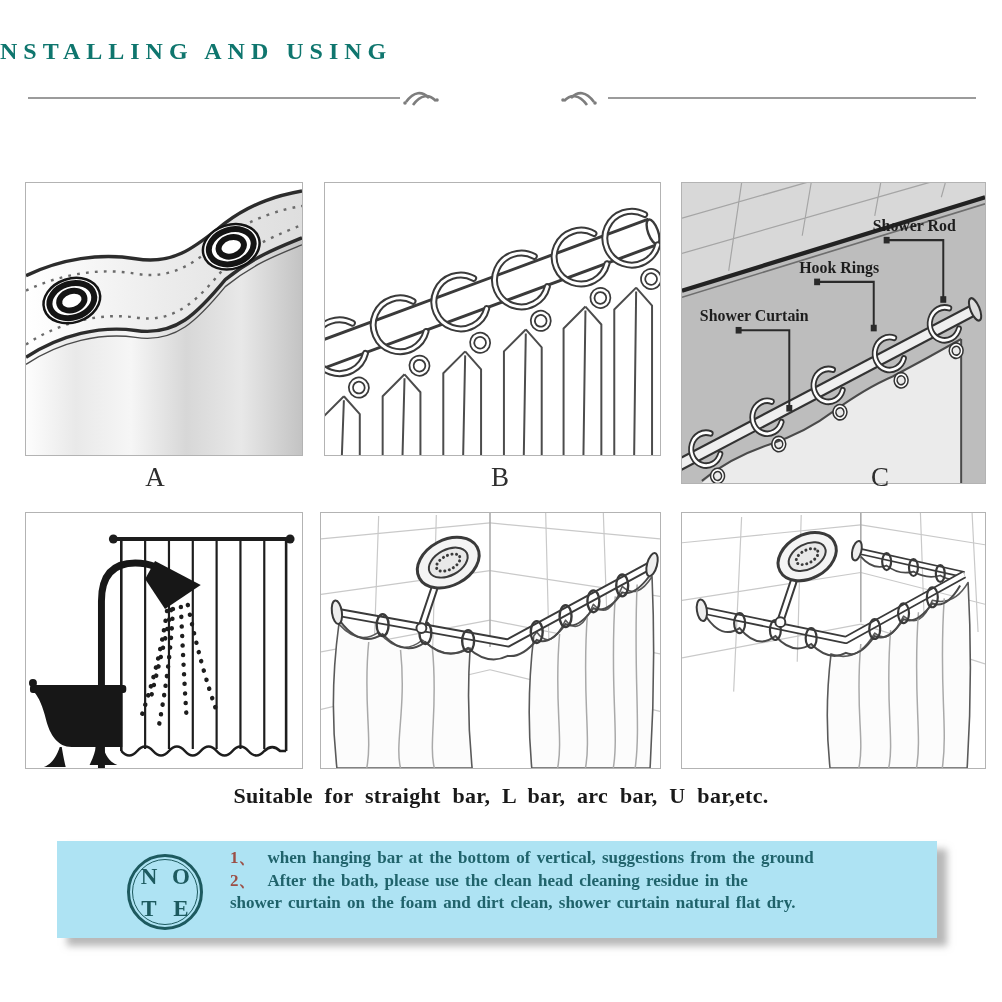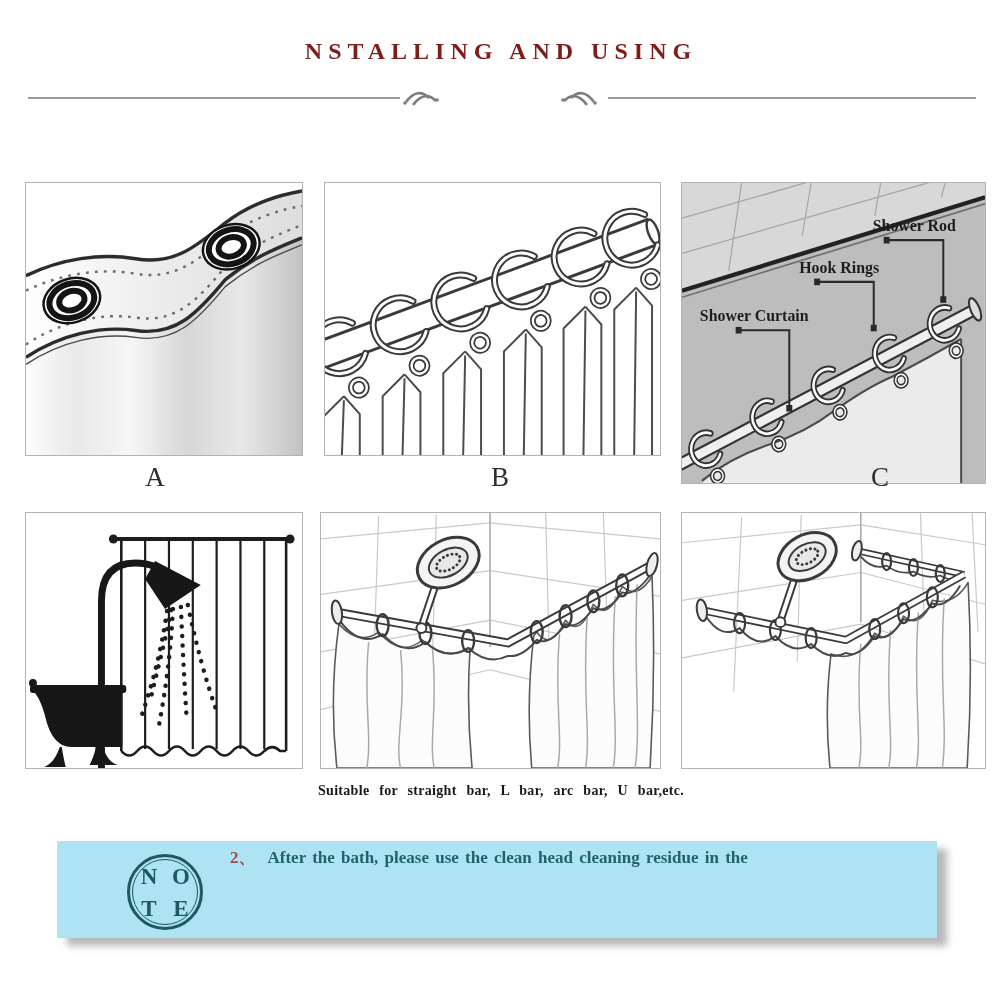--- a/index.html
+++ b/index.html
@@ -1,41 +1,41 @@
 <!DOCTYPE html>
 <html><head>
 <meta charset="utf-8">
 <style>
   html,body{margin:0;padding:0;}
   body{width:1002px;height:1002px;background:#ffffff;position:relative;
        font-family:"Liberation Serif", serif;overflow:hidden;}
   .abs{position:absolute;}
   
-  .title{top:38px;left:0;width:100%;text-align:center;font-size:24px;font-weight:bold;
-         letter-spacing:6px;color:#7f1d1d;}
+  .title{top:38px;left:0;width:100%;text-align:left;font-size:24px;font-weight:bold;
+         letter-spacing:6px;color:#0f766e;}
   .divline{top:97px;height:2px;background:#9b9b9b;}
   .dl-left{left:28px;width:372px;}
   .dl-right{left:608px;width:368px;}
   .orn{top:86px;width:46px;height:24px;}
   .orn-l{left:400px;}
   .orn-r{left:554px;transform:scaleX(-1);}
   
   .panel{position:absolute;border:1px solid #b3b3b3;background:#fff;box-sizing:border-box;}
   #pA{left:25px;top:182px;width:278px;height:274px;}
   #pB{left:324px;top:182px;width:337px;height:274px;}
   #pC{left:681px;top:182px;width:305px;height:302px;}
   #pD{left:25px;top:512px;width:278px;height:257px;}
   #pE{left:320px;top:512px;width:341px;height:257px;}
   #pF{left:681px;top:512px;width:305px;height:257px;}
   .panel svg{display:block;width:100%;height:100%;}
   
   .figlabel{top:462px;width:40px;text-align:center;font-size:27px;color:#2e2e2e;}
   .fl-a{left:135px;} .fl-b{left:480px;} .fl-c{left:860px;}
   
-  .suitable{top:783px;left:0;width:100%;text-align:center;font-size:14px;font-weight:bold;
+  .suitable{top:783px;left:0;width:100%;text-align:center;font-size:22px;font-weight:bold;
             color:#191919;word-spacing:6px;letter-spacing:.3px;}
   
   .notebox{left:57px;top:841px;width:880px;height:97px;background:#aee3f3;
            box-shadow:10px 8px 7px rgba(125,125,125,.55);}
   .badge{left:70px;top:13px;width:70px;height:70px;border:3px solid #1d5a5f;border-radius:50%;}
   .badge-inner{position:absolute;inset:2px;border:1px solid #1d5a5f;border-radius:50%;
                display:grid;grid-template-columns:1fr 1fr;grid-template-rows:1fr 1fr;}
   .badge-inner span{display:flex;align-items:center;justify-content:center;
                     font-size:23px;font-weight:bold;color:#1d5a5f;line-height:1;}
   .notetext{left:173px;top:6px;width:700px;}
@@ -375,15 +375,17 @@
 <div class="abs notebox">
   <div class="abs badge">
     <div class="badge-inner">
       <span>N</span>
       <span>O</span>
       <span>T</span>
       <span>E</span>
     </div>
   </div>
   <div class="abs notetext">
+    <div class="nline"><span class="nnum">1、</span><span>when hanging bar at the bottom of vertical, suggestions from the ground</span></div>
     <div class="nline"><span class="nnum">2、</span><span>After the bath, please use the clean head cleaning residue in the</span></div>
+    <div class="nline">shower curtain on the foam and dirt clean, shower curtain natural flat dry.</div>
   </div>
 </div>
 
 </body></html>

